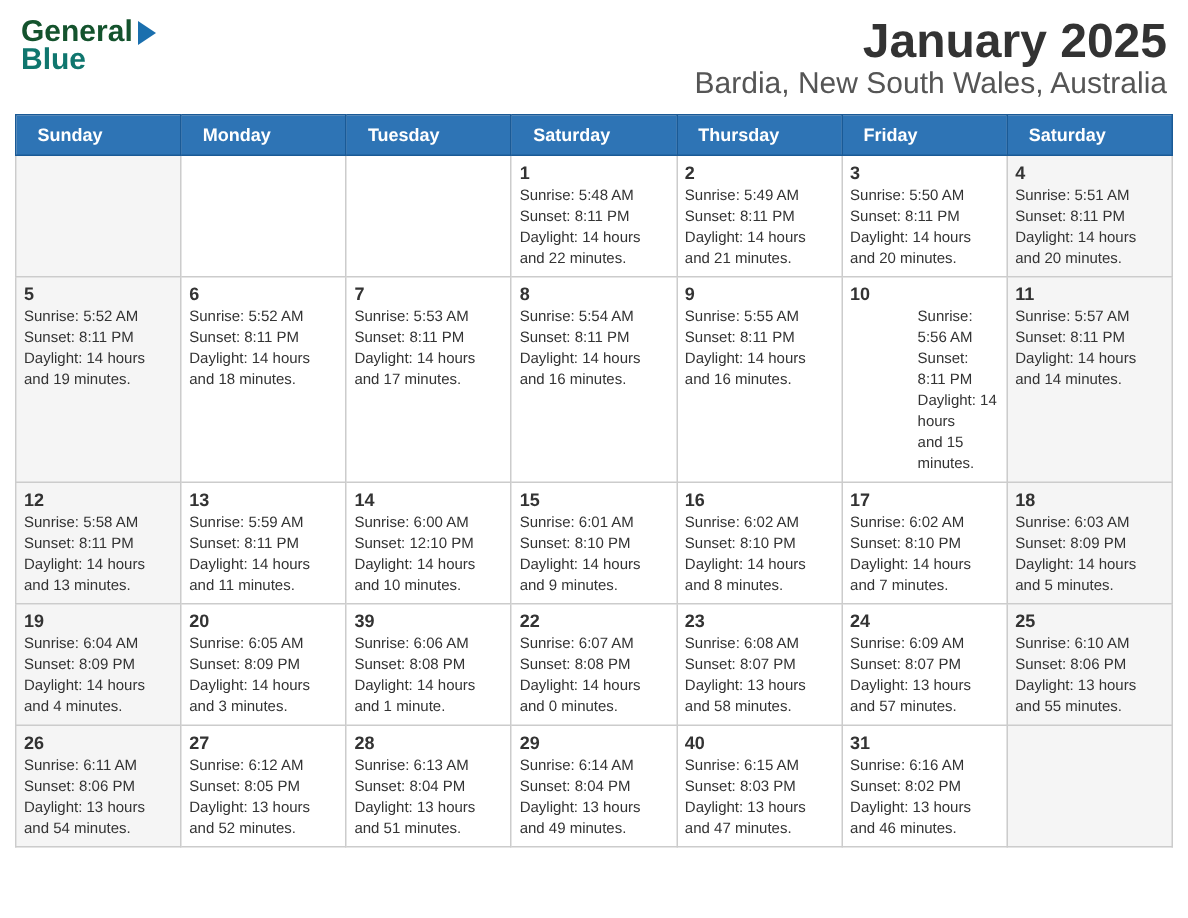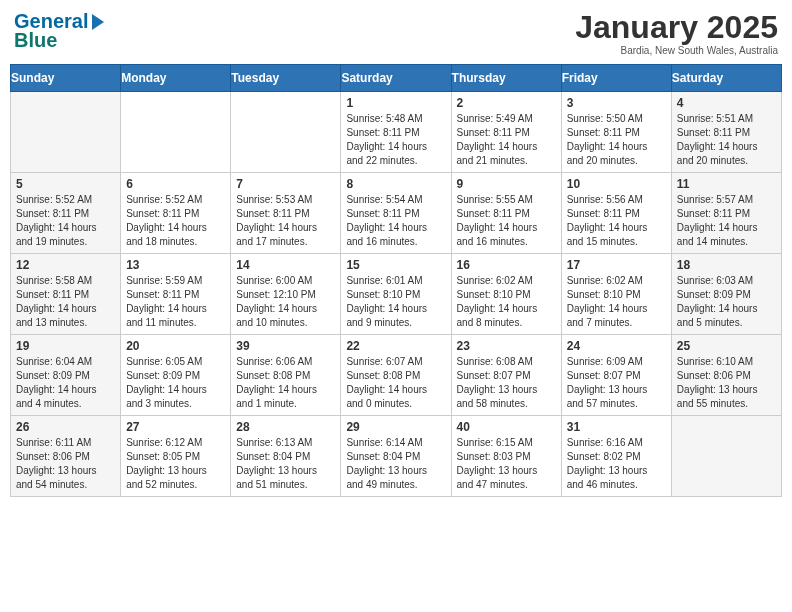--- a/index.html
+++ b/index.html
@@ -38,35 +38,35 @@
     .title-block {
       text-align: right;
     }
     .title-block h1 {
       font-size: 32px;
       font-weight: bold;
       color: #333;
       line-height: 1.1;
     }
     .title-block h2 {
-      font-size: 10px;
+      font-size: 20px;
       font-weight: normal;
       color: #555;
     }
     .calendar {
       width: 100%;
       border-collapse: collapse;
       border: 1px solid #ccc;
     }
     .calendar th {
       background: #2e74b5;
       color: #fff;
       font-size: 12px;
       font-weight: bold;
-      padding: 6px 0;
+      padding: 6px 14px;
       text-align: left;
       border: 1px solid #1a5a96;
     }
     .calendar td {
       width: calc(100% / 7);
       vertical-align: top;
       padding: 4px 5px;
       border: 1px solid #ccc;
       font-size: 10px;
       color: #333;
@@ -89,21 +89,21 @@
     .empty-cell {
       background: #f9f9f9;
     }
   </style>
 </head>
 <body>
 
 <div class="header">
   <div class="logo">
     <div class="logo-row">
-      <span style="font-size:20px; font-weight:bold; color:#0369a1;">General</span>
+      <span style="font-size:20px; font-weight:bold; color:#14532d;">General</span>
       <span class="logo-arrow"></span>
     </div>
     <span style="font-size:20px; font-weight:bold; color:#0f766e; margin-top:-4px;">Blue</span>
   </div>
   <div class="title-block">
     <h1>January 2025</h1>
     <h2>Bardia, New South Wales, Australia</h2>
   </div>
 </div>
 
@@ -184,21 +184,21 @@
         </td>
         <td>
           <span class="day-num">9</span>
           <div class="day-info" style="white-space: pre-line;">Sunrise: 5:55 AM
 Sunset: 8:11 PM
 Daylight: 14 hours
 and 16 minutes.</div>
         </td>
         <td>
           <span class="day-num">10</span>
-          <div class="day-info" style="white-space: pre-line;">Sunrise: 5:56 AM
+          <div class="day-info" style="white-space: pre-line; margin-left: 45px;">Sunrise: 5:56 AM
 Sunset: 8:11 PM
 Daylight: 14 hours
 and 15 minutes.</div>
         </td>
         <td>
           <span class="day-num">11</span>
           <div class="day-info" style="white-space: pre-line;">Sunrise: 5:57 AM
 Sunset: 8:11 PM
 Daylight: 14 hours
 and 14 minutes.</div>

